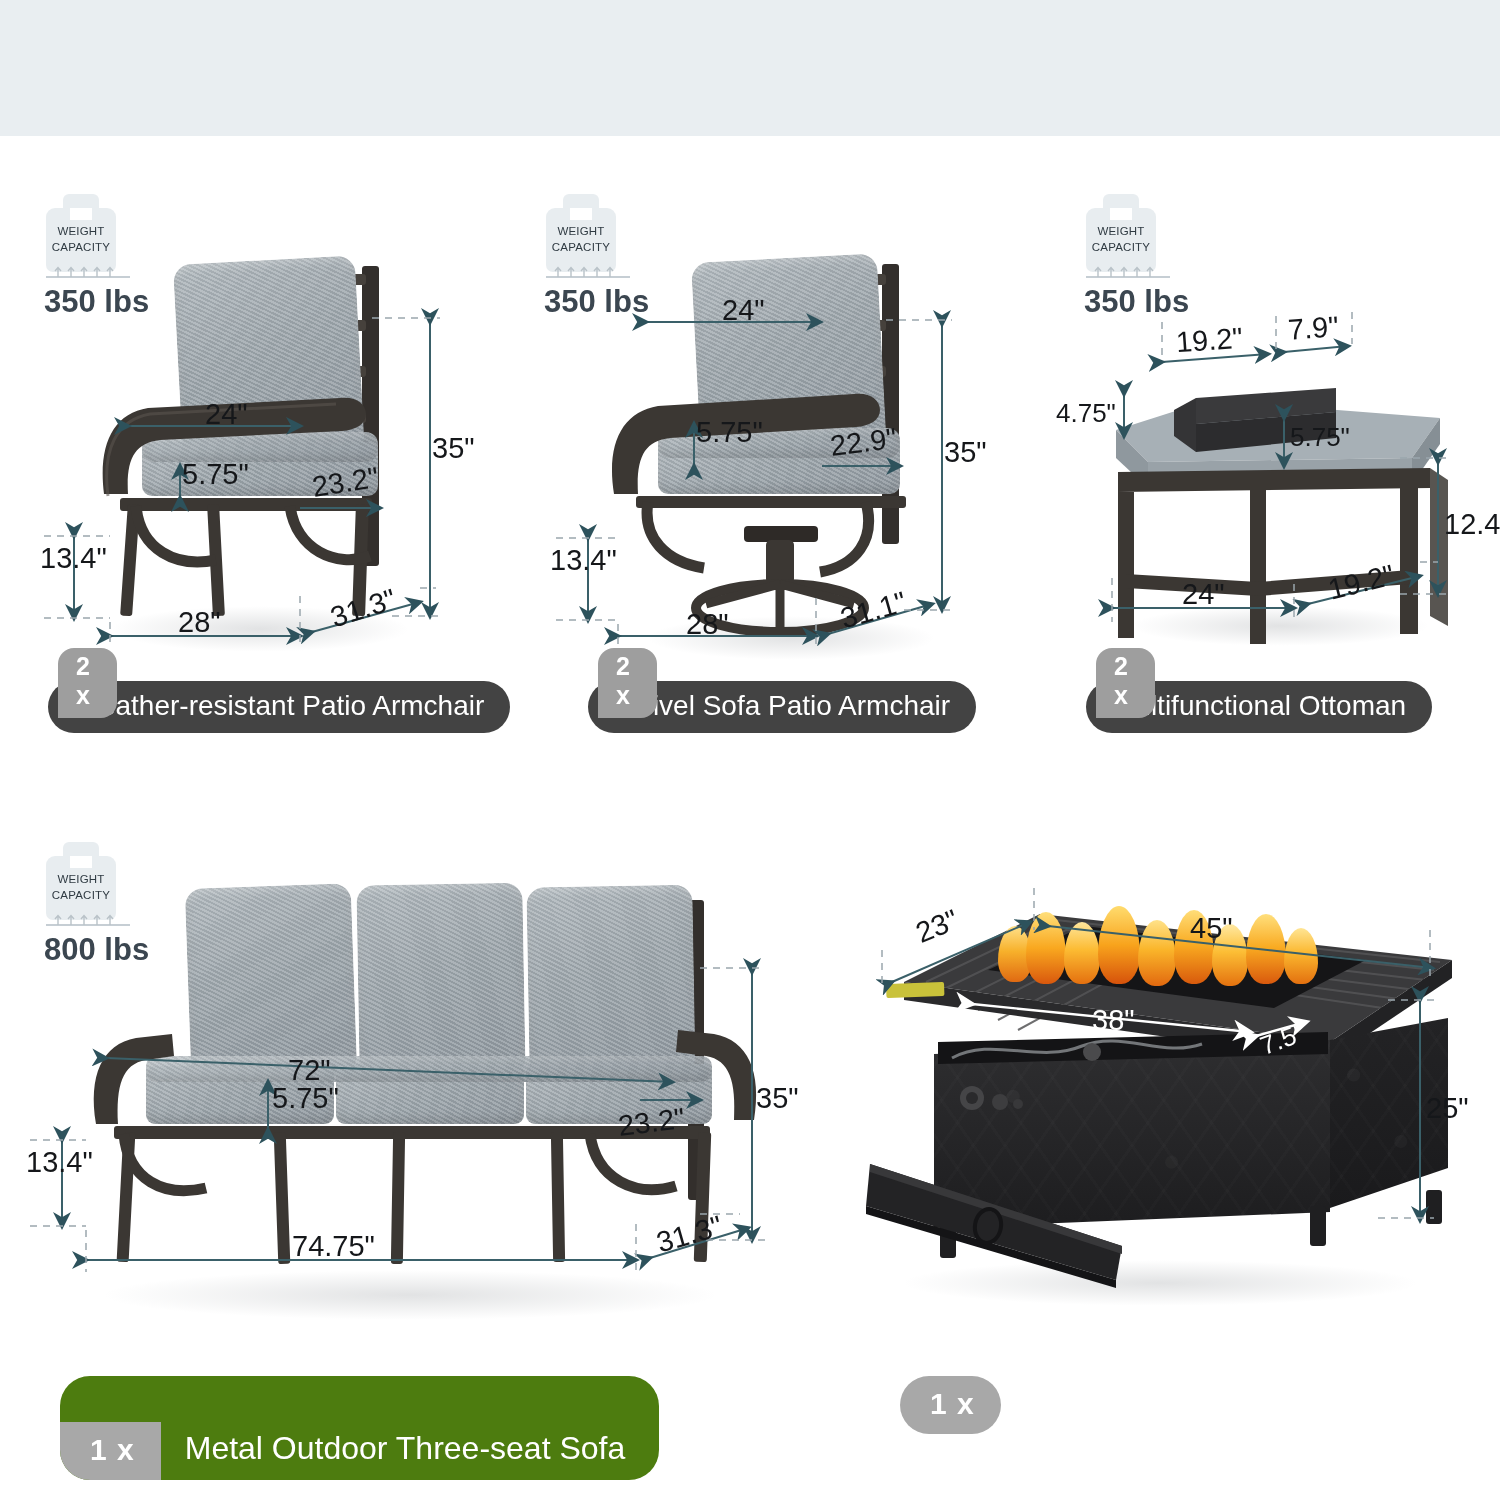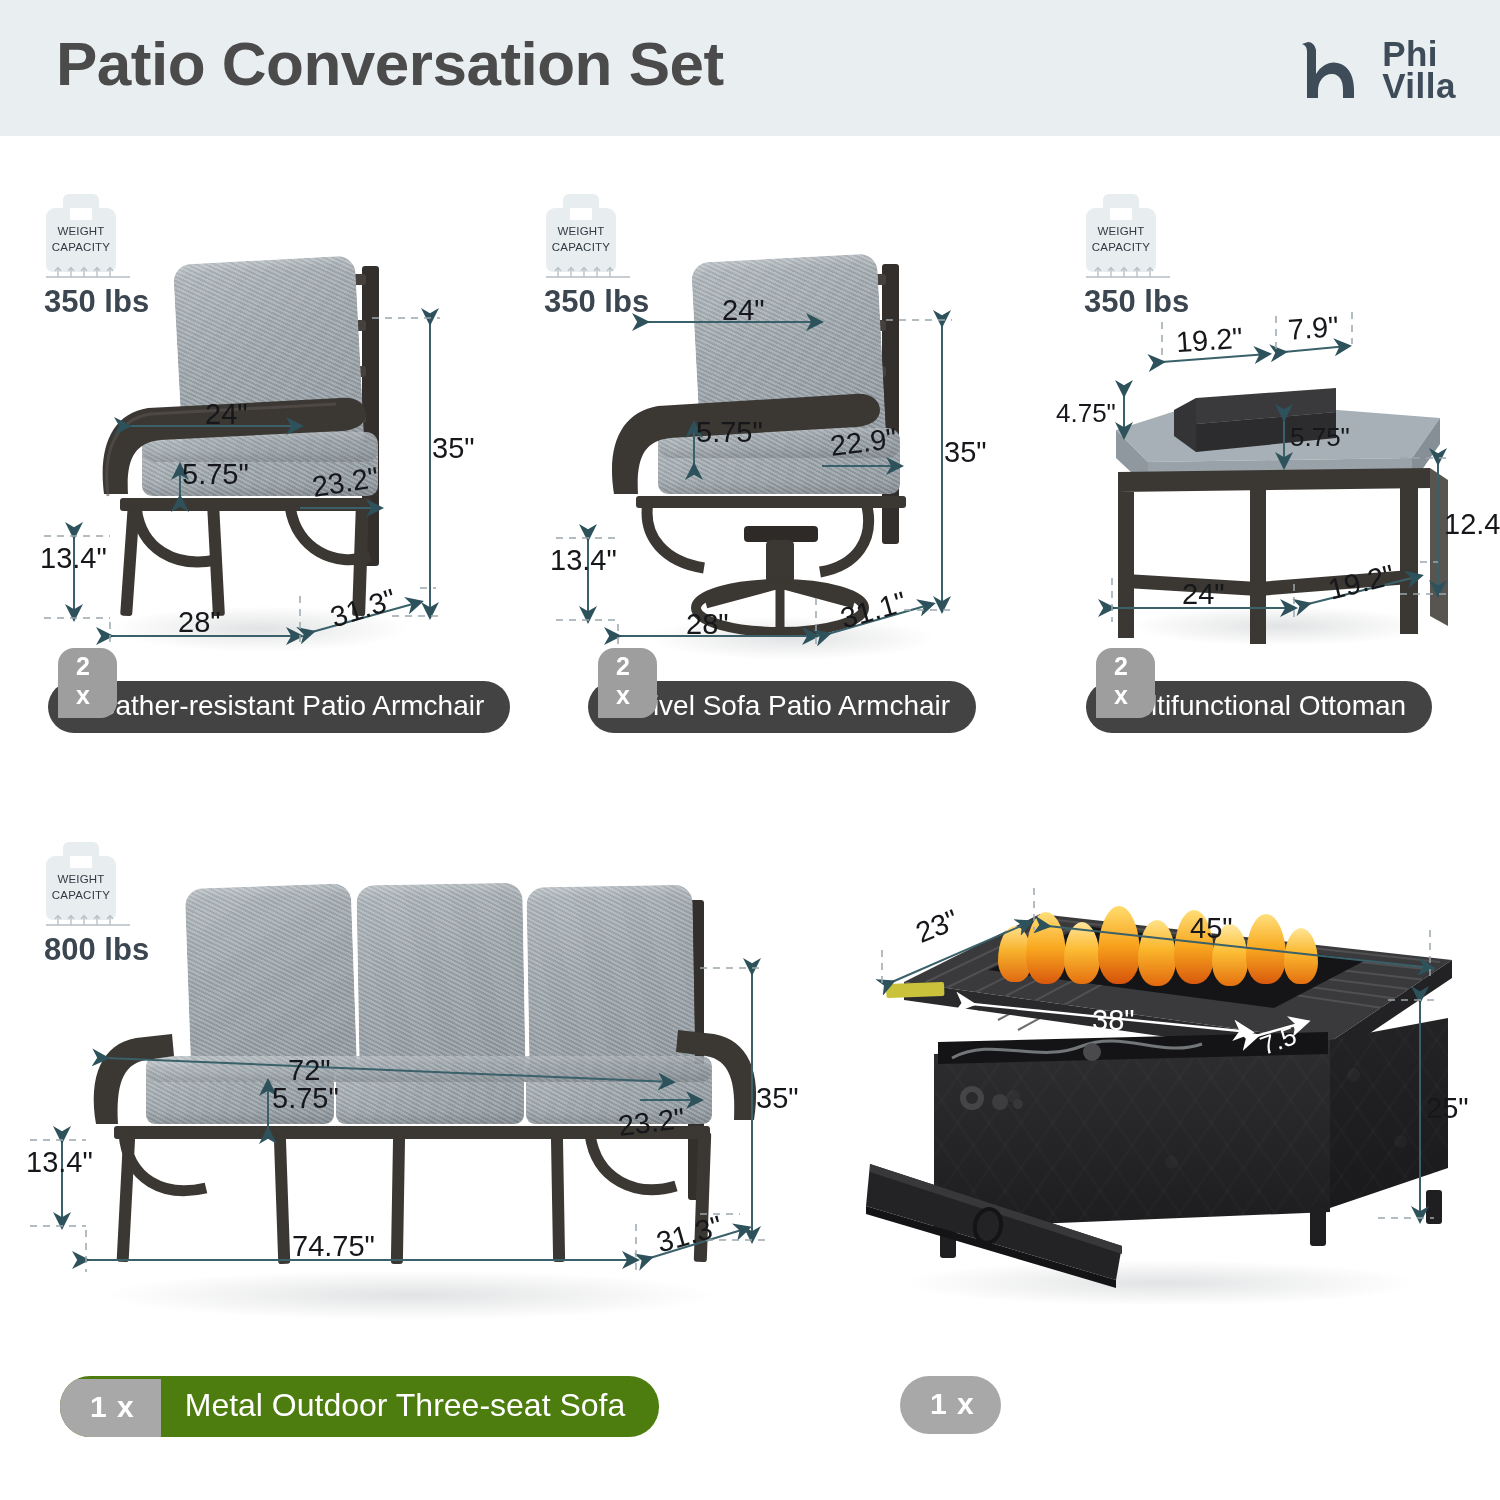--- a/index.html
+++ b/index.html
@@ -90,21 +90,21 @@
   .badge-inline {
     position: absolute; display: flex; align-items: flex-end;
     border-radius: 30px; overflow: hidden; background: #4d7c0f;
   }
   .badge-inline .qty {
     background: #a8a8a8; color: #ffffff; font-size: 30px; font-weight: bold;
     padding: 11px 26px 13px 30px; letter-spacing: 1px; display: flex; align-items: center;
   }
   .badge-inline .name {
     color: #ffffff; font-size: 32px; padding: 11px 34px 13px 24px;
-    display: flex; align-items: center; white-space: nowrap;
+    display: flex; align-items: center; white-space: nowrap; margin-top: 43px;
   }
 
   
   .dim {
     position: absolute; color: #15171a;
     font-size: 29px; white-space: nowrap; font-family: "Liberation Sans", sans-serif;
   }
   .dim.sm { font-size: 26px; }
   .dim.white { color: #ffffff; }
 
@@ -139,30 +139,20 @@
       radial-gradient(circle at 60% 65%, rgba(255,255,255,.08) 0 6px, transparent 7px),
       repeating-linear-gradient(55deg, rgba(255,255,255,.05) 0 3px, transparent 3px 26px),
       repeating-linear-gradient(-55deg, rgba(255,255,255,.05) 0 3px, transparent 3px 26px);
   }
   .flame { position: absolute; border-radius: 50% 50% 44% 44% / 62% 62% 38% 38%; filter: blur(0.6px); }
 </style>
 </head>
 <body>
 
 <div class="header">
-  <div class="header-title">Patio Conversation Set</div>
-  <div class="logo">
-    <svg class="logo-mark" viewBox="0 0 72 72">
-      <path d="M10 8 C14 8 17 11 18 16 L18 40 C24 30 34 26 43 30 C52 34 56 44 56 56 L56 64 L45 64 L45 56 C45 47 42 41 35 40 C27 39 20 46 20 57 L20 64 L9 64 L9 18 C9 13 7 11 4 10 Z" fill="#3e4c59"></path>
-    </svg>
-    <div class="logo-text">
-      <span>Phi</span>
-      <span>Villa</span>
-    </div>
-  </div>
 </div>
 
 <div class="panel" style="left:0;top:136px;width:500px;height:620px;">
 
   <div class="weight-block" style="left:46px;top:58px;">
     <div class="weight-icon">
       <div class="handle"></div>
         <div class="body"></div>
         <div class="neck"></div>
       <div class="cap-text">

